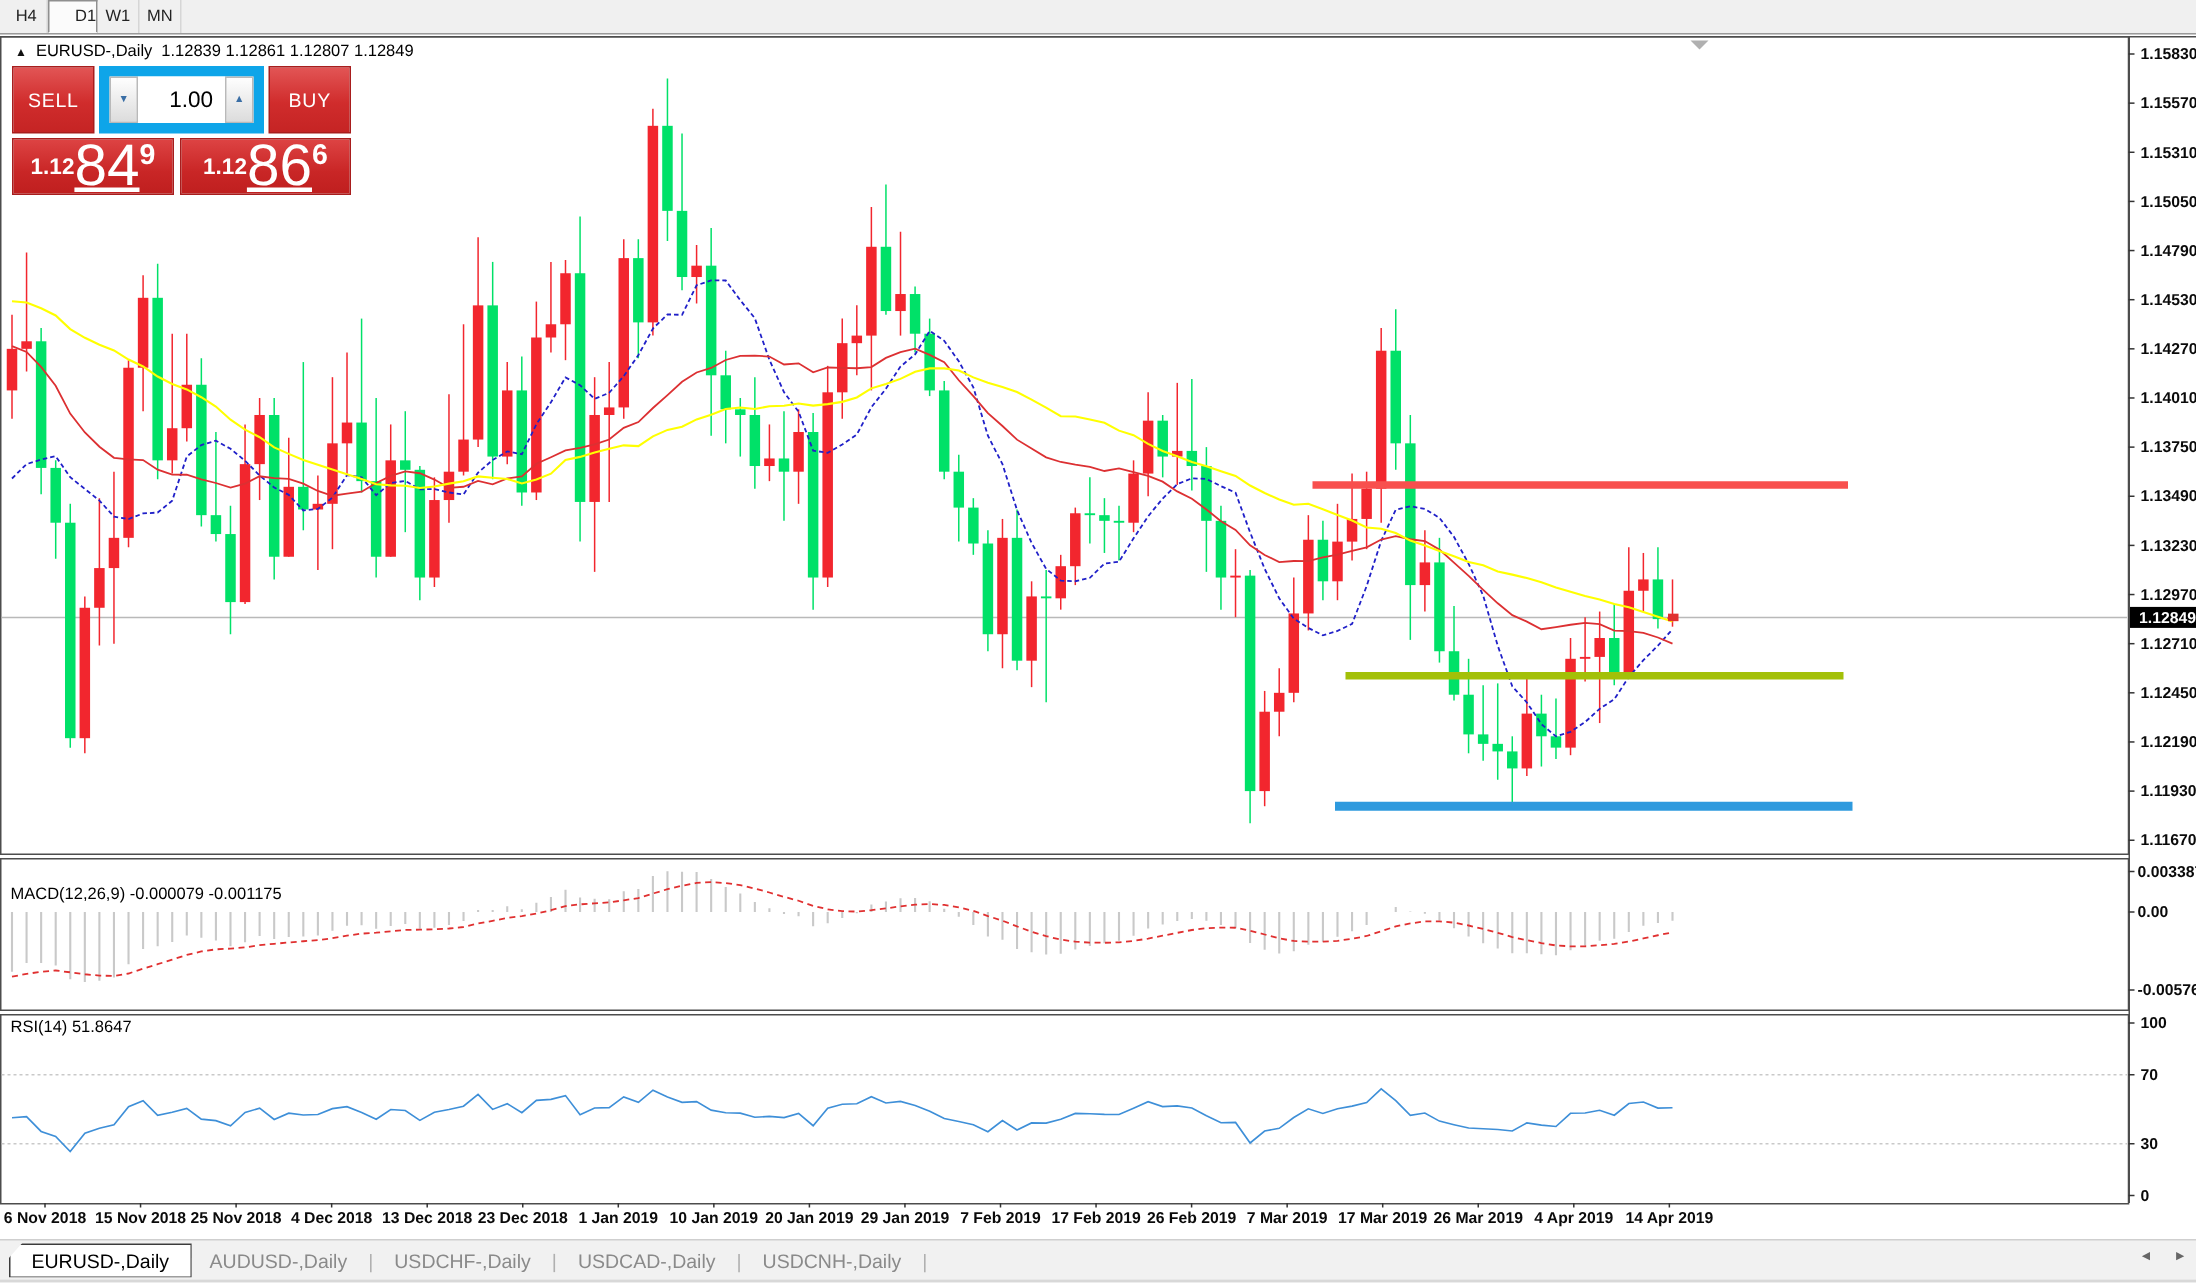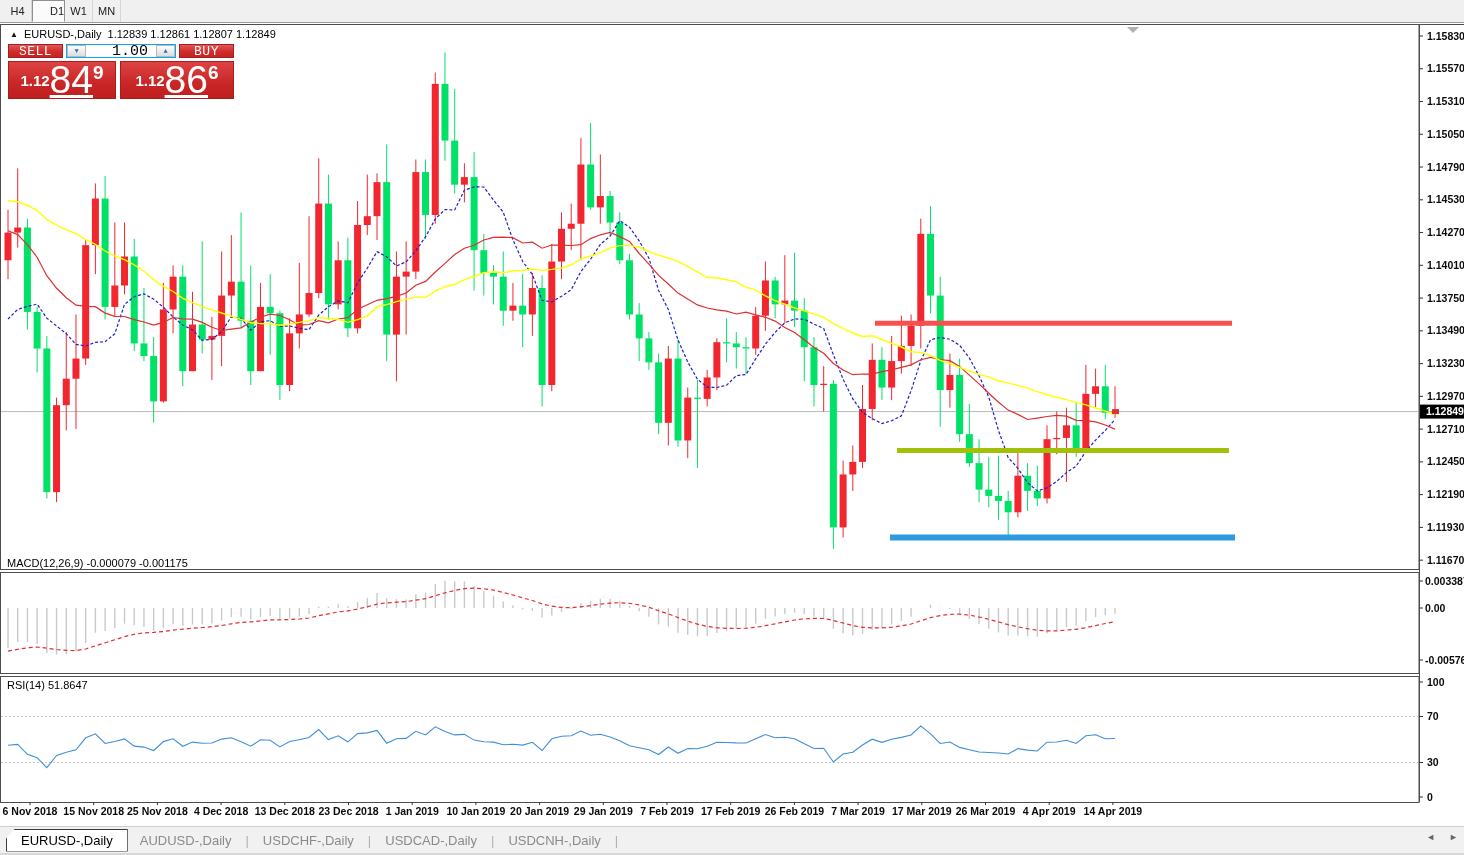--- a/index.html
+++ b/index.html
@@ -11,23 +11,23 @@
   .tf-btn.active{background:#fbfbfb;border:1px solid #8f8f8f;border-bottom-color:#fbfbfb;padding-left:17px;}
   
   #chart-svg{position:absolute;left:0;top:24px;}
   svg text{font-family:"Liberation Sans",sans-serif;}
   .axis-txt{font-size:10.5px;font-weight:700;fill:#0a0a0a;}
   .date-txt{font-size:10.5px;font-weight:700;fill:#0a0a0a;}
   
   #title-row{position:absolute;left:10px;top:28px;display:flex;align-items:center;gap:6px;font-size:11px;color:#000;}
   #collapse{font-size:8px;color:#111;}
   #trade-panel{position:absolute;left:8px;top:44px;width:226px;}
-  .tp-row1{display:flex;gap:3px;height:14px;font-family:Liberation Mono, monospace;}
+  .tp-row1{display:flex;gap:3px;height:45px;}
   .tp-btn{width:55px;background:linear-gradient(#e25555,#d02c2c 55%,#c52424);border:1px solid #a81d1d;color:#fff;font-size:13px;display:flex;align-items:center;justify-content:center;letter-spacing:.5px;}
-  .vol-wrap{flex:1;display:flex;border:1px solid #0ea5e9;background:#fff;}
+  .vol-wrap{flex:1;display:flex;border:7px solid #0ea5e9;background:#fff;}
   .spin{width:19px;background:linear-gradient(#fefefe,#dcdcdc);border:1px solid #b9b9b9;display:flex;align-items:center;justify-content:center;font-size:7px;color:#3a6ea5;}
   .vol-field{flex:1;display:flex;align-items:center;justify-content:flex-end;padding-right:8px;font-size:15px;color:#000;background:#fff;}
   .tp-row2{display:flex;gap:4px;margin-top:3px;height:38px;}
   .price-box{background:linear-gradient(#dd4343,#c92626 60%,#bf1f1f);border:1px solid #a81d1d;color:#fff;display:flex;align-items:flex-start;justify-content:center;}
   .pb-left{width:108px;}
   .pb-right{width:114px;}
   .pp-small{font-size:15px;font-weight:700;margin-top:10px;}
   .pp-big{font-size:39px;font-weight:400;line-height:36px;text-decoration:underline;}
   .pp-sup{font-size:19px;font-weight:700;margin-bottom:14px;}
   
@@ -550,21 +550,21 @@
         <span class="pp-sup">9</span>
       </div>
       <div class="price-box pb-right">
         <span class="pp-small">1.12</span>
         <span class="pp-big">86</span>
         <span class="pp-sup">6</span>
       </div>
     </div>
   </div>
 
-  <div class="ind-label" style="top:557px;">MACD(12,26,9) -0.000079 -0.001175</div>
+  <div class="ind-label" style="top:590px;">MACD(12,26,9) -0.000079 -0.001175</div>
   <div class="ind-label" style="top:679px;">RSI(14) 51.8647</div>
 
   <div id="tabbar">
       <div class="tab active">EURUSD-,Daily</div>
       <div class="tab">AUDUSD-,Daily</div>
       <span class="tab-sep">|</span>
       <div class="tab">USDCHF-,Daily</div>
       <span class="tab-sep">|</span>
       <div class="tab">USDCAD-,Daily</div>
       <span class="tab-sep">|</span>

